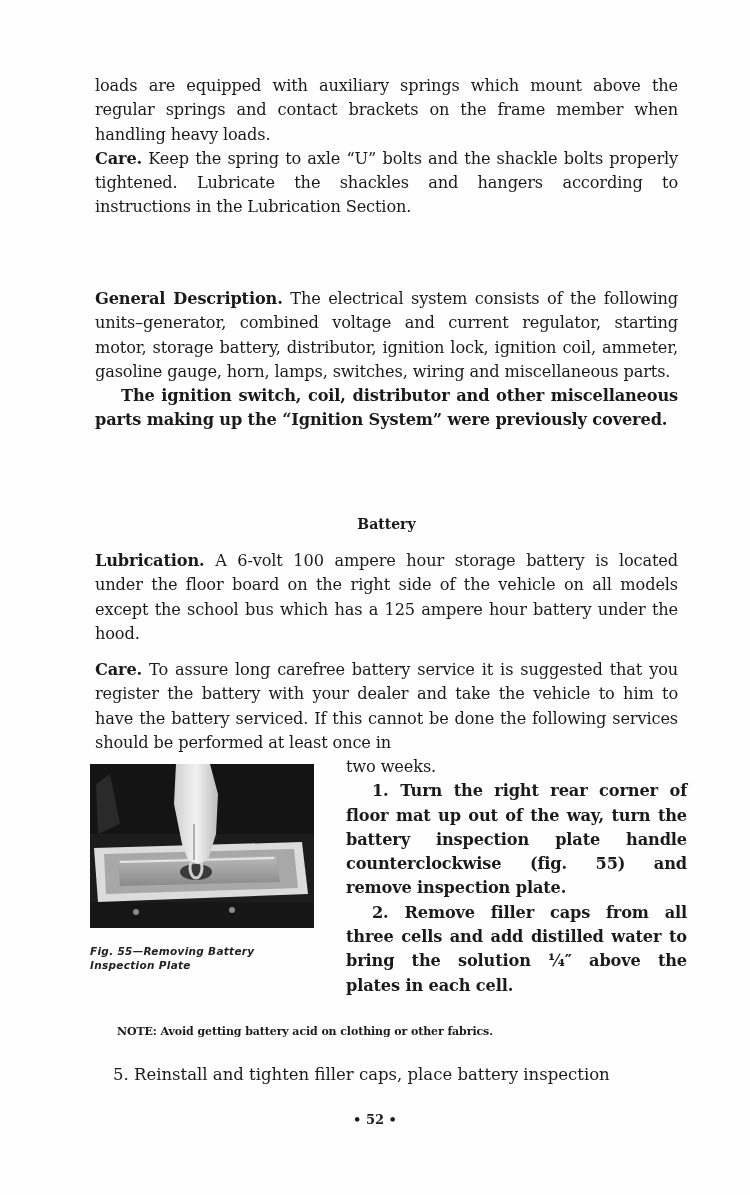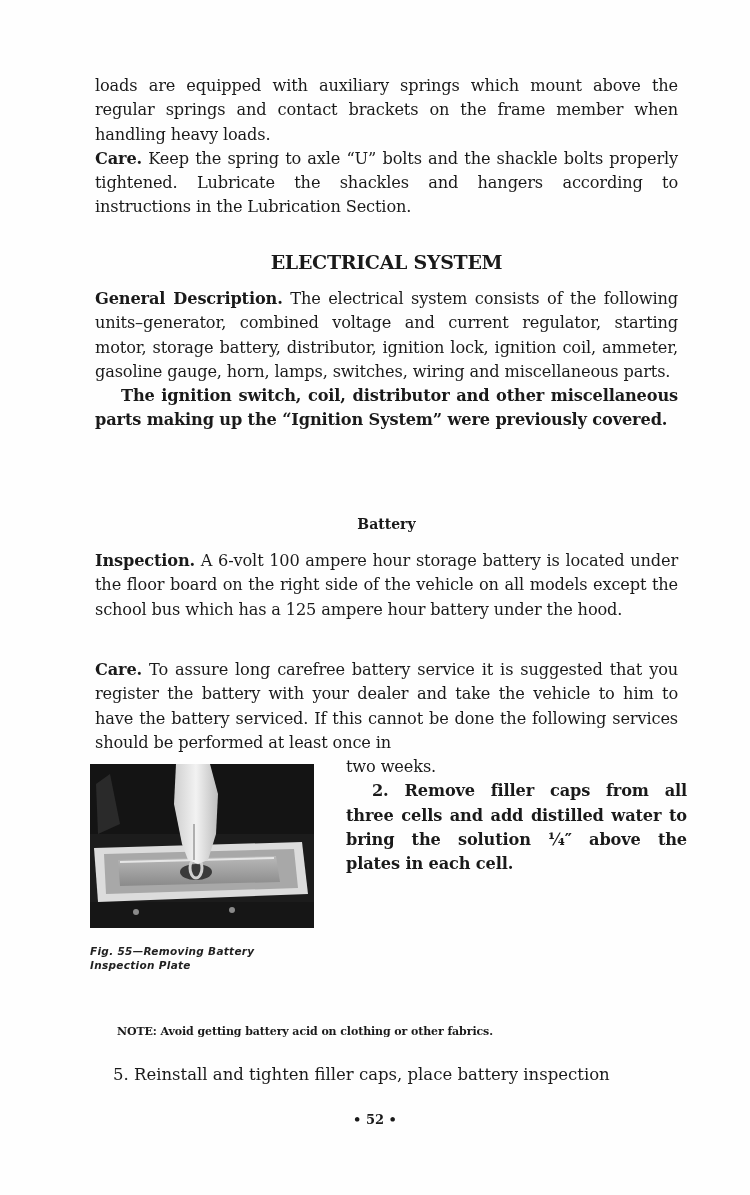--- a/index.html
+++ b/index.html
@@ -106,31 +106,30 @@
 </head>
 <body>
 
 <div class="page">
 
   <div class="col" style="top:74px;">
     <p>loads are equipped with auxiliary springs which mount above the regular springs and contact brackets on the frame member when handling heavy loads.</p>
     <p><span class="b">Care.</span><span> Keep the spring to axle “U” bolts and the shackle bolts properly tightened. Lubricate the shackles and hangers according to instructions in the Lubrication Section.</span></p>
   </div>
 
-  <h2 class="h-electrical">ELECTRICAL SYSTEM</h2>
 
   <div class="col" style="top:287px;">
     <p><span class="b">General Description.</span><span> The electrical system consists of the following units–generator, combined voltage and current regulator, starting motor, storage battery, distributor, ignition lock, ignition coil, ammeter, gasoline gauge, horn, lamps, switches, wiring and miscellaneous parts.</span></p>
     <p class="indent">The ignition switch, coil, distributor and other miscellaneous parts making up the “Ignition System” were previously covered.</p>
   </div>
 
   <h2 class="h-battery">Battery</h2>
 
   <div class="col" style="top:549px;">
-    <p><span class="b">Inspection.</span><span> A 6-volt 100 ampere hour storage battery is located under the floor board on the right side of the vehicle on all models except the school bus which has a 125 ampere hour battery under the hood.</span></p>
+    <p><span class="b">Lubrication.</span><span> A 6-volt 100 ampere hour storage battery is located under the floor board on the right side of the vehicle on all models except the school bus which has a 125 ampere hour battery under the hood.</span></p>
   </div>
 
   <div class="col" style="top:658px;">
     <p><span class="b">Care.</span><span> To assure long carefree battery service it is suggested that you register the battery with your dealer and take the vehicle to him to have the battery serviced. If this cannot be done the following services should be performed at least once in</span></p>
   </div>
 
   <div class="figure">
     <svg width="224" height="164" viewBox="0 0 224 164">
       <defs>
         <linearGradient id="plateGrad" x1="0" y1="0" x2="0" y2="1">
@@ -159,20 +158,21 @@
       <circle cx="142" cy="146" r="3" fill="#8a8a8a"></circle>
     </svg>
   </div>
   <div class="fig-caption">
     <div>Fig. 55—Removing Battery</div>
     <div>Inspection Plate</div>
   </div>
 
   <div class="rightcol" style="top:755px;margin-left:19px;">
     <p style="text-align:left;">two weeks.</p>
+    <p class="indent">1. Turn the right rear corner of floor mat up out of the way, turn the battery inspection plate handle counterclockwise (fig. 55) and remove inspection plate.</p>
     <p class="indent">2. Remove filler caps from all three cells and add distilled water to bring the solution ¼″ above the plates in each cell.</p>
   </div>
 
   <div class="note">NOTE: Avoid getting battery acid on clothing or other fabrics.</div>
 
   <div class="step3">5. Reinstall and tighten filler caps, place battery inspection</div>
 
   <div class="pagenum">• 52 •</div>
 </div>
 

